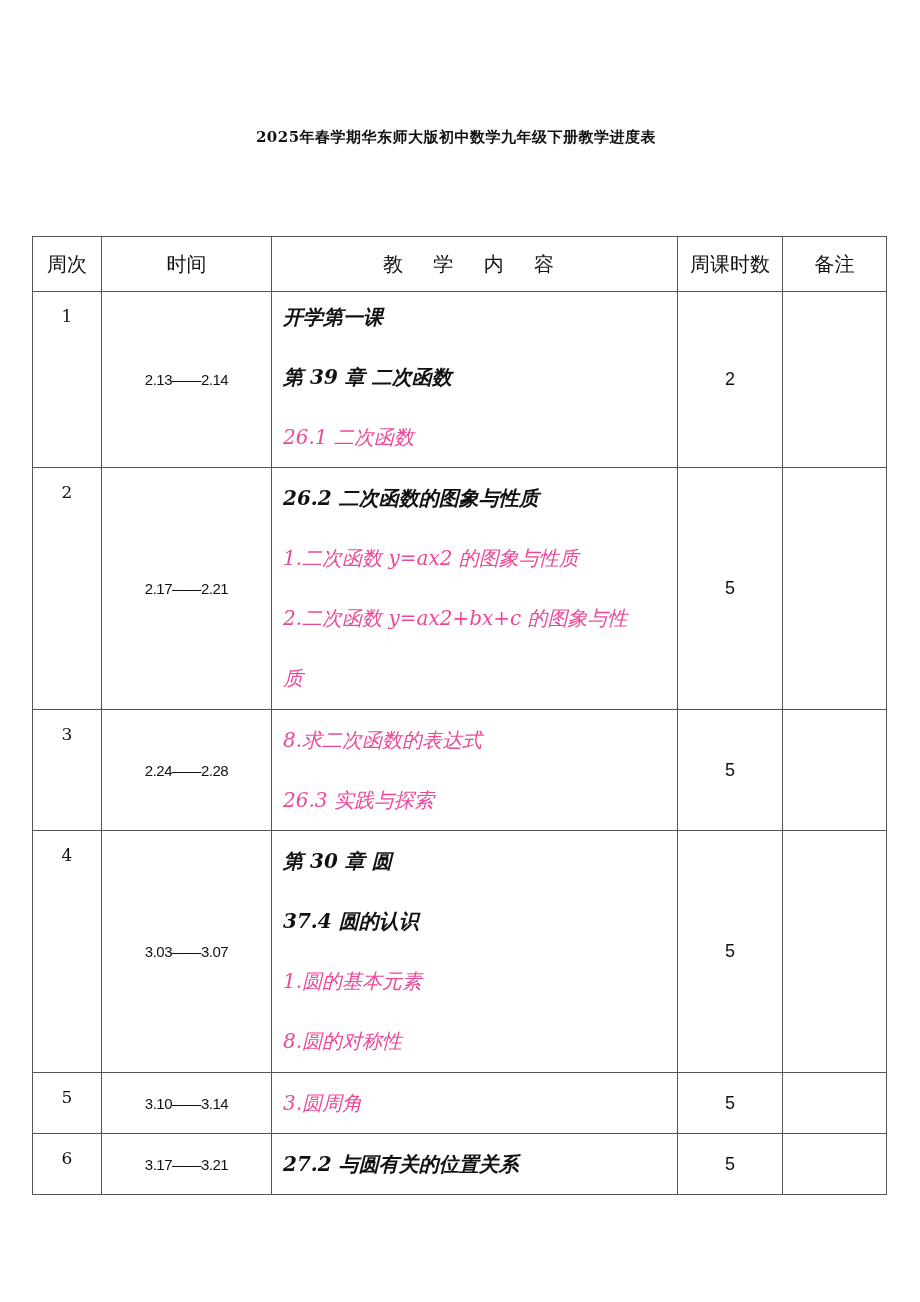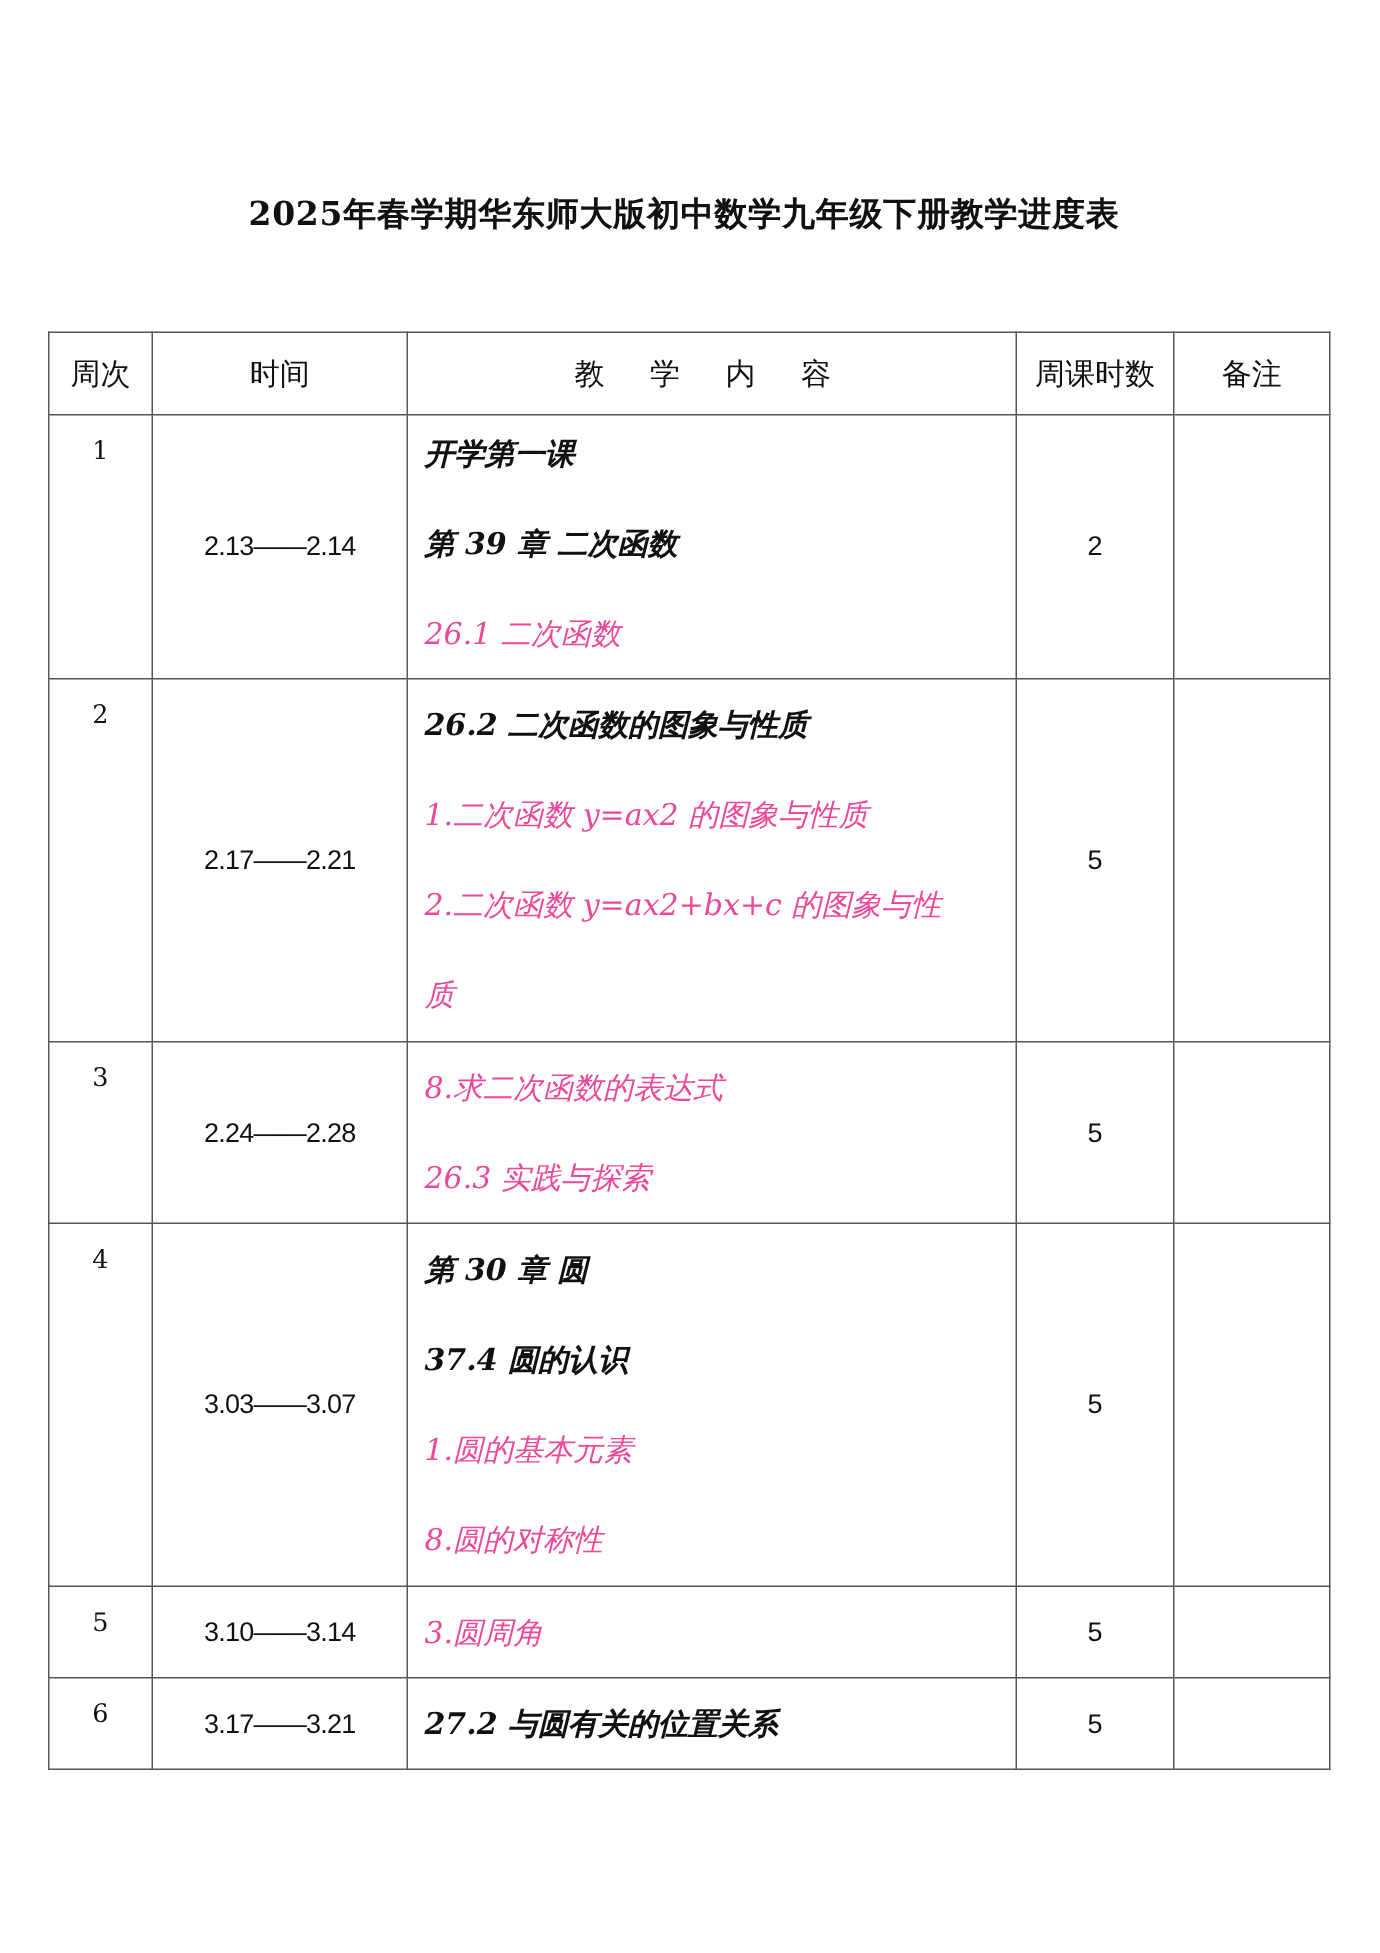--- a/index.html
+++ b/index.html
@@ -1,28 +1,28 @@
 <!DOCTYPE html>
 <html><head>
 <meta charset="utf-8">
 <style>
   html, body { margin:0; padding:0; background:#ffffff; }
   body { width:920px; height:1302px; position:relative; overflow:hidden;
          font-family:"DejaVu Serif", serif; color:#111; }
   .title { position:absolute; left:0; width:912px; top:128px; text-align:center;
-           font-size:22px; font-weight:bold; letter-spacing:0.5px; }
-  table.sched { position:absolute; left:32px; top:221px; border-collapse:collapse;
+           font-size:15px; font-weight:bold; letter-spacing:0.5px; }
+  table.sched { position:absolute; left:32px; top:236px; border-collapse:collapse;
                 table-layout:fixed; }
   table.sched td, table.sched th { border:1px solid #555; padding:0; vertical-align:top; }
   th { font-family:"DejaVu Sans", sans-serif; font-weight:normal; font-size:20px;
        height:54px; text-align:center; vertical-align:middle !important; }
   th.content-h { letter-spacing:12px; }
   td.week { text-align:center; font-size:17px; padding-top:14px !important; }
   td.time { text-align:center; vertical-align:middle !important;
-            font-family:"Liberation Sans", sans-serif; font-size:18px; letter-spacing:-0.5px; }
+            font-family:"Liberation Sans", sans-serif; font-size:15px; letter-spacing:-0.5px; }
   td.hours { text-align:center; vertical-align:middle !important;
              font-family:"Liberation Sans", sans-serif; font-size:18px; }
   td.content { padding:0 8px 0 11px !important;font-style:italic; }
   .line { height:60px; line-height:60px; font-size:20px; white-space:nowrap; }
   .line.bold { font-weight:bold; }
   .line.light { color:#ec4899; }
   .content .first { margin-top:-5px; }
 </style>
 </head>
 <body>

